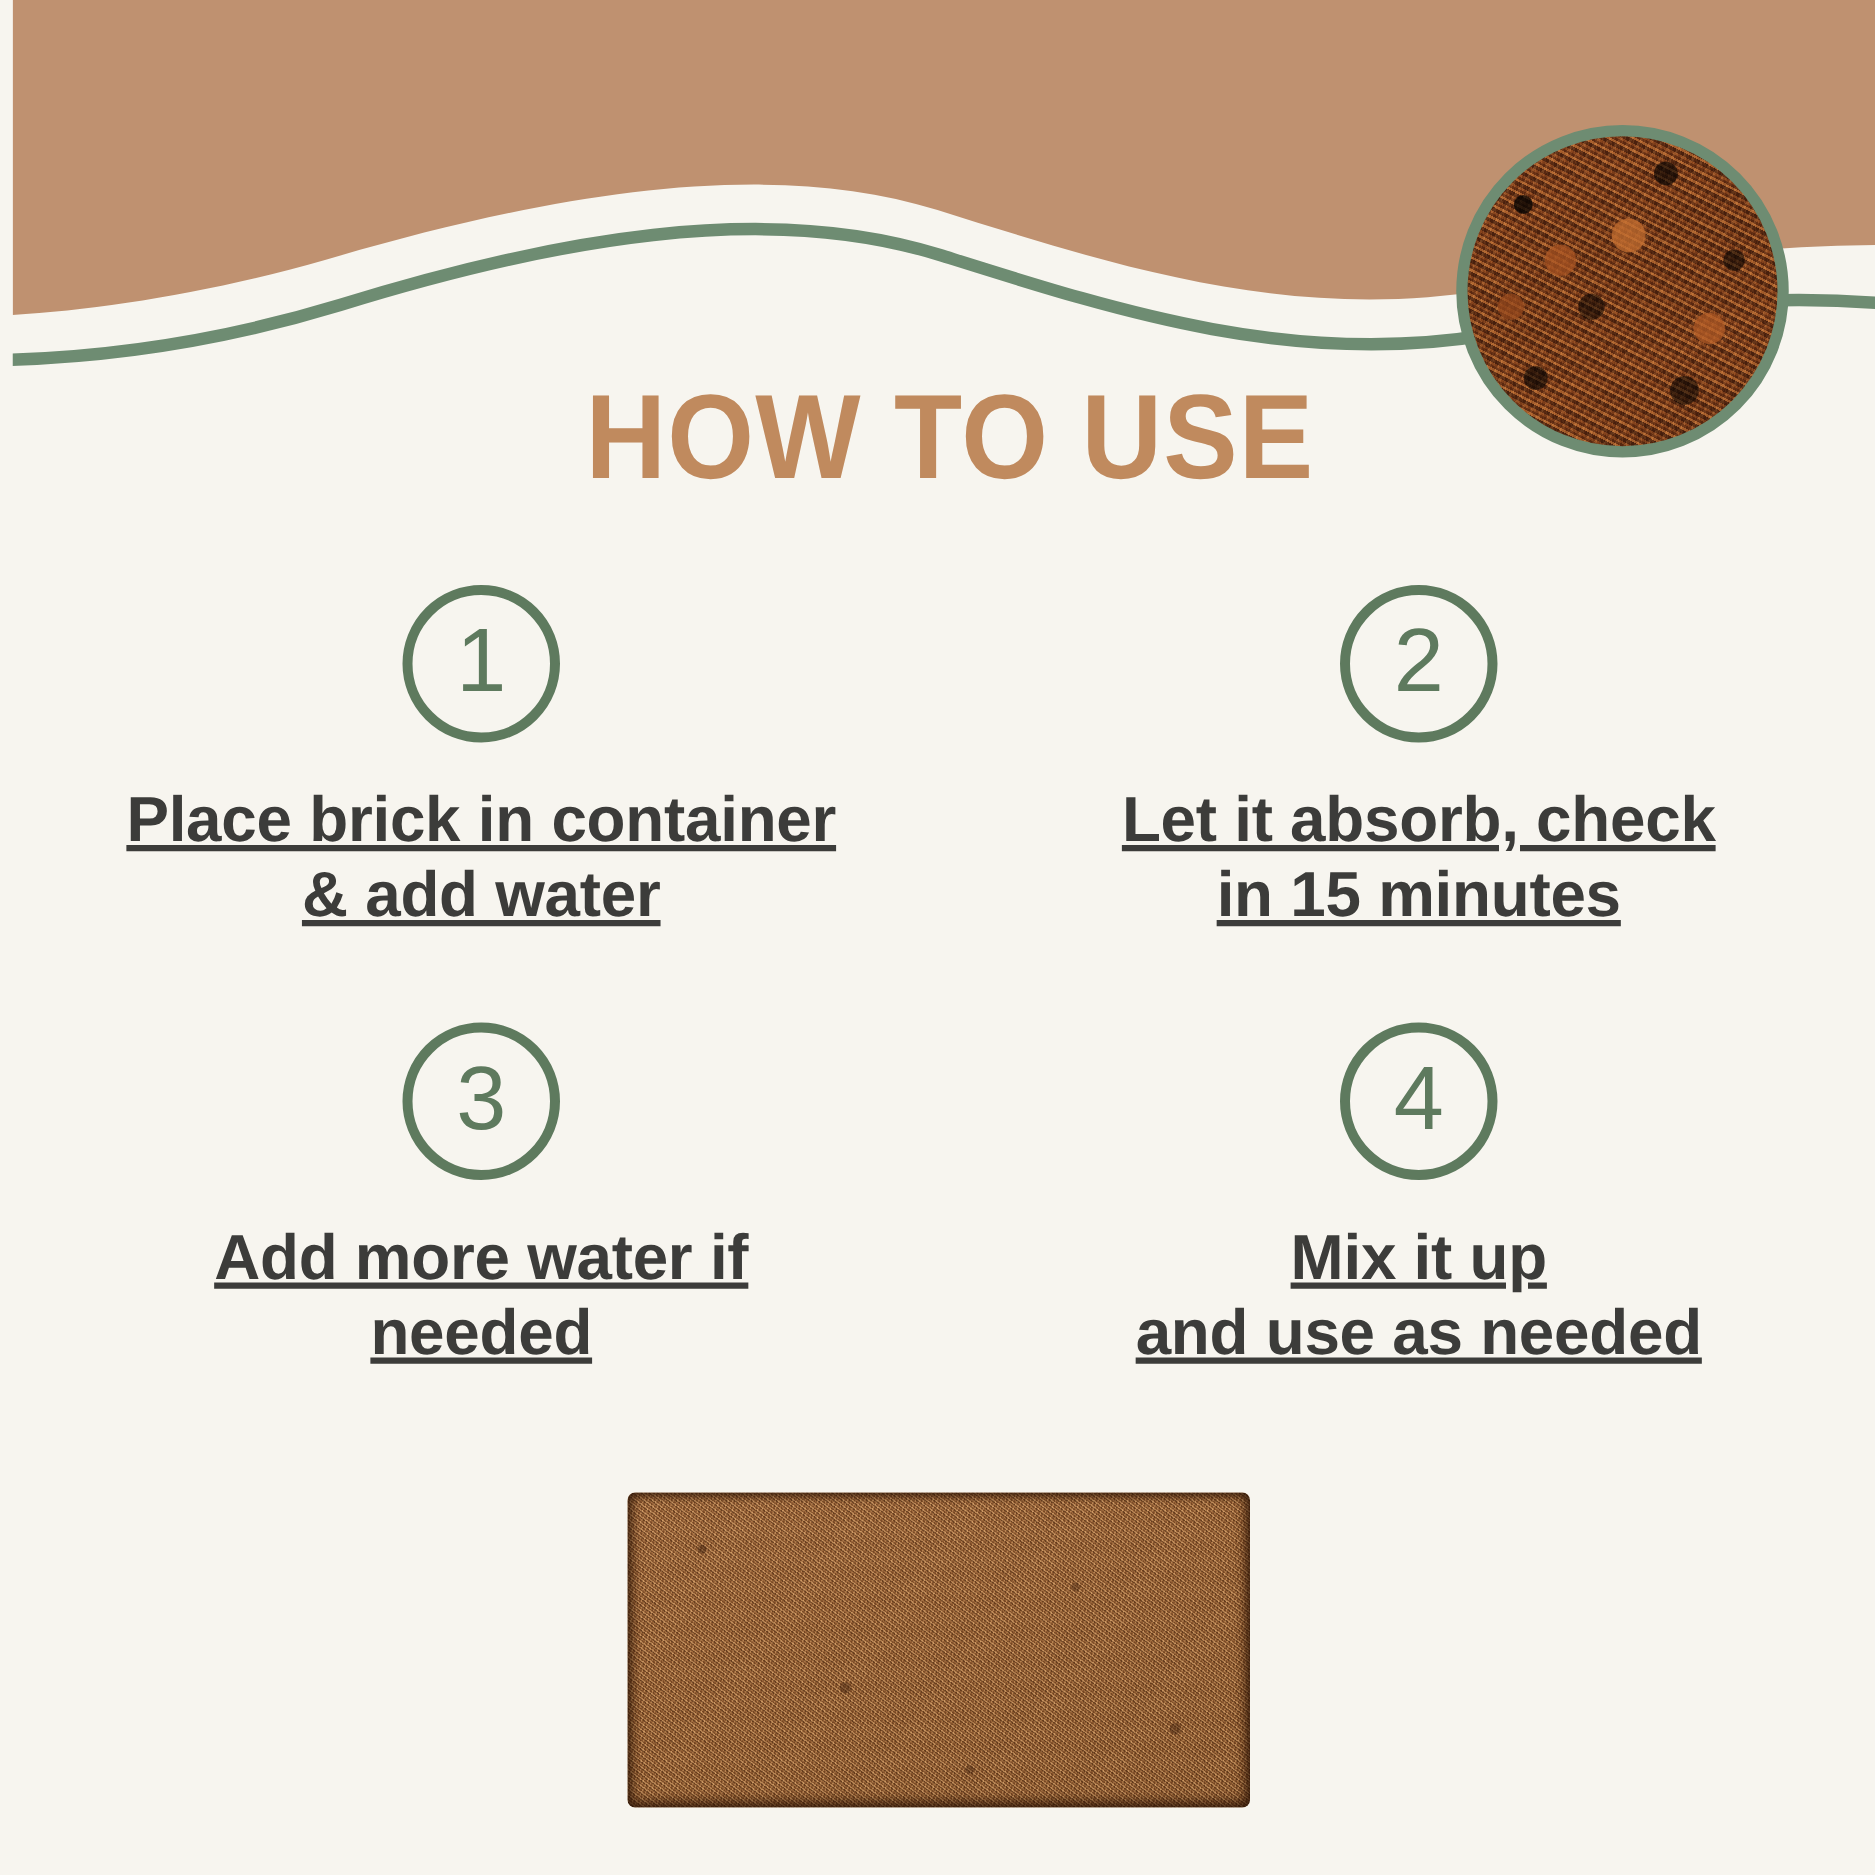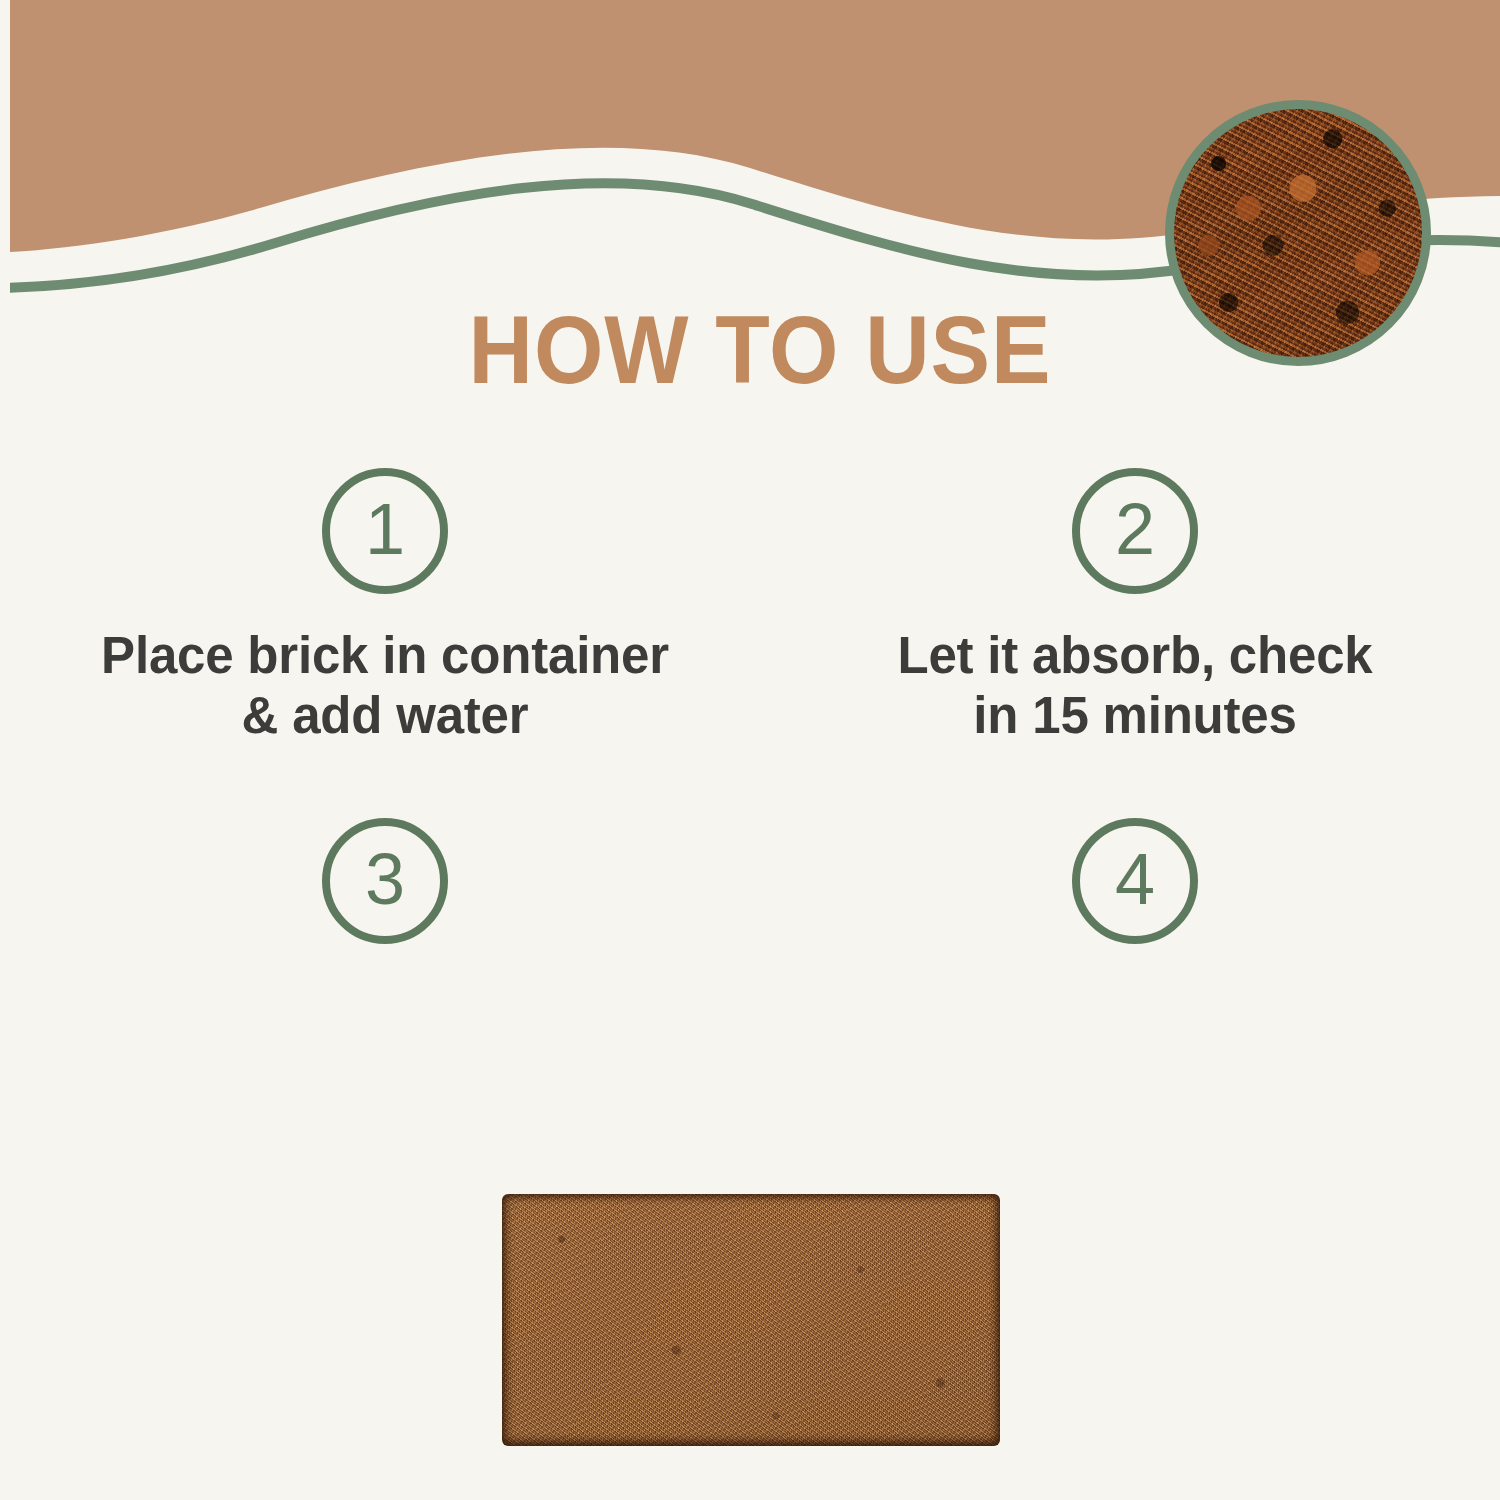--- a/index.html
+++ b/index.html
@@ -114,20 +114,21 @@
     margin-top: 32px;
     text-align: center;
     font-family: "Liberation Sans Narrow", "Liberation Sans", sans-serif;
     font-weight: bold;
     font-size: 51px;
     line-height: 1.18;
     color: #3C3C3A;
     letter-spacing: -0.2px;
     white-space: pre-line;
     max-width: 700px;
+    text-decoration: underline;
   }
 
   
   .brick {
     position: absolute;
     left: 492px;
     top: 1194px;
     width: 498px;
     height: 252px;
     border-radius: 6px;
@@ -186,25 +187,29 @@
         <span>2</span>
       </div>
       <div class="step-text">Let it absorb, check
 in 15 minutes</div>
     </div>
 
     <div class="step">
       <div class="num-circle">
         <span>3</span>
       </div>
+      <div class="step-text">Add more water if
+needed</div>
     </div>
 
     <div class="step">
       <div class="num-circle">
         <span>4</span>
       </div>
+      <div class="step-text">Mix it up
+and use as needed</div>
     </div>
 
   </div>
 
   <div class="brick"></div>
 
 </div>
 
 </body></html>

